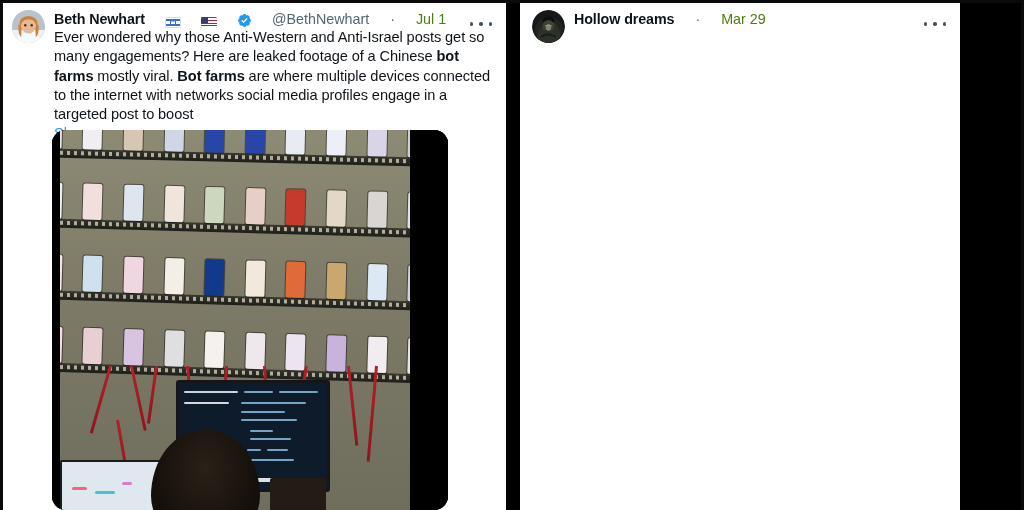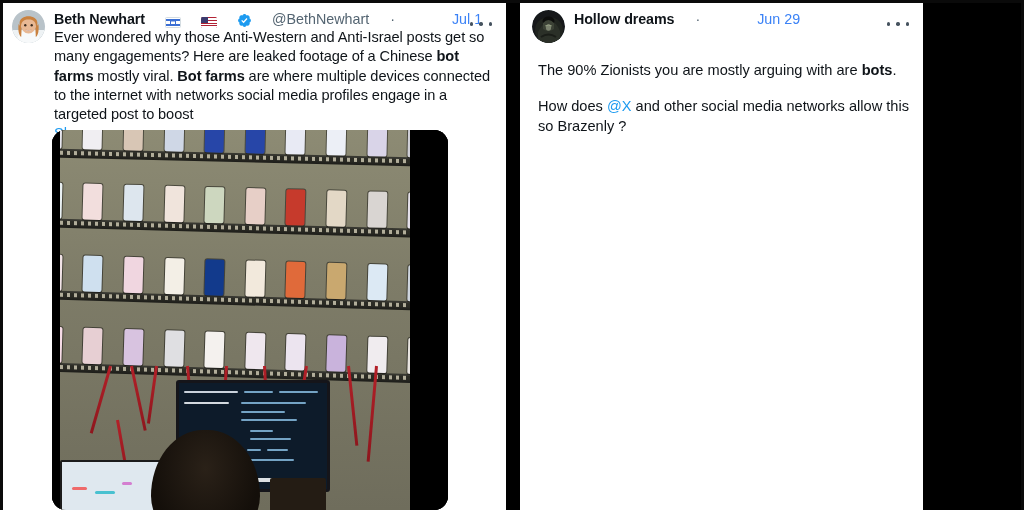--- a/index.html
+++ b/index.html
@@ -18,21 +18,21 @@
 
   
   .panel {
     position: relative;
     background: #ffffff;
     height: 510px;
     overflow: hidden;
   }
   .panel-left  { width: 506px; }
   .divider     { width: 14px; background: #000000; height: 510px; flex: 0 0 14px; }
-  .panel-right { width: 403px; }
+  .panel-right { width: 440px; }
 
   
   .edge-top {
     position: absolute; left: 0; top: 0; width: 100%; height: 3px;
     background: #0a0a0a; z-index: 30;
   }
   .edge-left {
     position: absolute; left: 0; top: 0; width: 3px; height: 100%;
     background: #0a0a0a; z-index: 30;
   }
@@ -86,21 +86,21 @@
   .flag-us .stripe { position: absolute; left: 0; right: 0; height: 1.4px; background: #fff; }
   .flag-us .canton { position: absolute; left: 0; top: 0; width: 7px; height: 6px; background: #3c3b6e; }
 
   .verified { width: 15px; height: 15px; flex: 0 0 15px; }
   .handle {
     font-size: 14.3px;
     color: #536471;
     font-weight: normal;
   }
   .dot-sep { font-size: 14.3px; color: #536471; padding: 0 1px; }
-  .date { font-size: 14.3px; color: #3b82f6; margin-left: 36px; }
+  .date { font-size: 14.3px; color: #4d7c0f; }
 
   .more-btn {
     position: absolute;
     top: 17px; right: 14px;
     width: 22px; height: 14px;
     display: flex; align-items: center; justify-content: space-between;
   }
   .more-btn i {
     display: block; width: 3.4px; height: 3.4px; border-radius: 50%;
     background: #46535f;
@@ -420,32 +420,28 @@
               <ellipse cx="16.5" cy="17.5" rx="2.6" ry="3.2" fill="#aeb89c" opacity=".55"></ellipse>
               <path d="M9 27 Q16.5 22 24 27" stroke="#1a1d18" stroke-width="2" fill="none"></path>
             </g>
           </svg>
         </div>
 
         <div class="headbody">
           <div class="nameline">
             <span class="dispname">Hollow dreams</span>
             <span class="dot-sep">·</span>
-            <span class="date">Jun 29</span>
+            <span class="date">Mar 29</span>
           </div>
         </div>
       </div>
 
       <div class="more-btn">
         <i></i>
           <i></i>
           <i></i>
       </div>
 
-      <div class="rbody">
-        <p><span>The 90% Zionists you are mostly arguing with are  </span><b>bots</b><span>.</span></p>
-        <p><span>How does </span><a class="link">@X</a><span> and other social media networks allow this so Brazenly ?</span></p>
-      </div>
     </div>
 
   </div>
 
 </div>
 
 </body></html>

